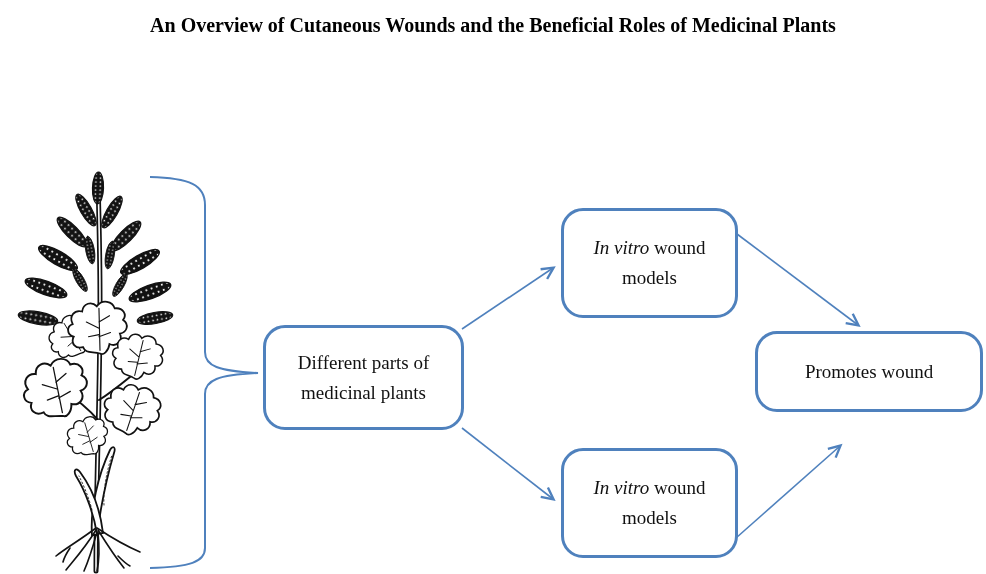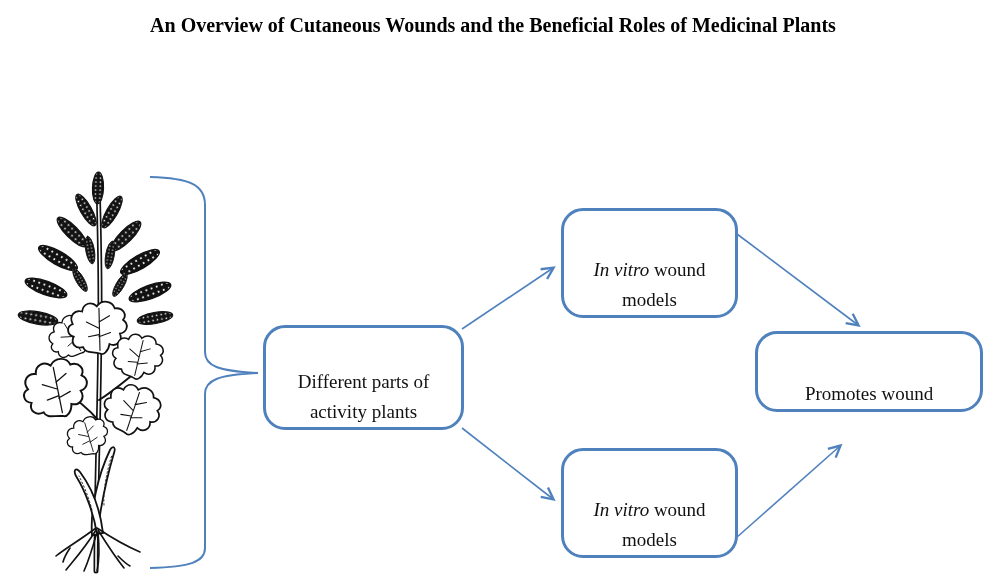--- a/index.html
+++ b/index.html
@@ -19,21 +19,21 @@
     color:#000;
   }
   .title .tline{display:block;}
   svg.layer{position:absolute;left:0;top:0;width:986px;height:574px;}
   .dbox{
     position:absolute;
     box-sizing:border-box;
     background:#fff;
     border:3px solid var(--accent,#4f81bd);
     border-radius:22px;
-    display:flex;flex-direction:column;justify-content:flex-end;align-items:center;
+    display:flex;flex-direction:column;justify-content:center;align-items:center;
     text-align:center;
     font-size:19px;line-height:30px;
     color:#111;
     box-shadow:inset 0 1px 0 rgba(255,255,255,.5);
   }
   .dbox .bline{display:block;white-space:nowrap;}
   #box-source {left:263px;top:325px;width:201px;height:105px;}
   #box-invitro{left:561px;top:208px;width:177px;height:110px;}
   #box-invivo {left:561px;top:448px;width:177px;height:110px;}
   #box-outcome{left:755px;top:331px;width:228px;height:81px;}
@@ -123,21 +123,21 @@
                C218,375 205,380 205,394 L205,548 C205,562 190,567 150,568"></path>
       <path stroke-width="1.6" d="M462,329 L553,268" marker-end="url(#ah)"></path>
       <path stroke-width="1.6" d="M462,428 L553,499" marker-end="url(#ah)"></path>
       <path stroke-width="1.6" d="M737,234 L858,325" marker-end="url(#ah)"></path>
       <path stroke-width="1.6" d="M736,538 L840,446" marker-end="url(#ah)"></path>
     </g>
   </svg>
 
   <div class="dbox" id="box-source">
     <span class="bline">Different parts of</span>
-    <span class="bline">activity plants</span>
+    <span class="bline">medicinal plants</span>
   </div>
 
   <div class="dbox" id="box-invitro">
     <span class="bline"><i>In vitro</i><span> wound</span></span>
     <span class="bline">models</span>
   </div>
 
   <div class="dbox" id="box-invivo">
     <span class="bline"><i>In vitro</i><span> wound</span></span>
     <span class="bline">models</span>

